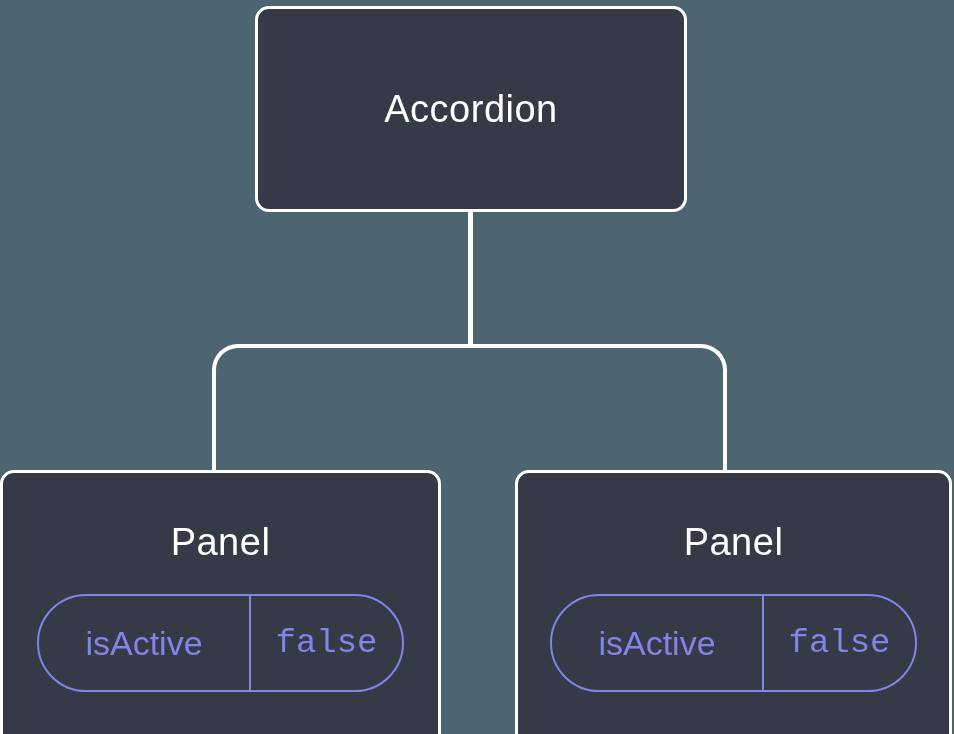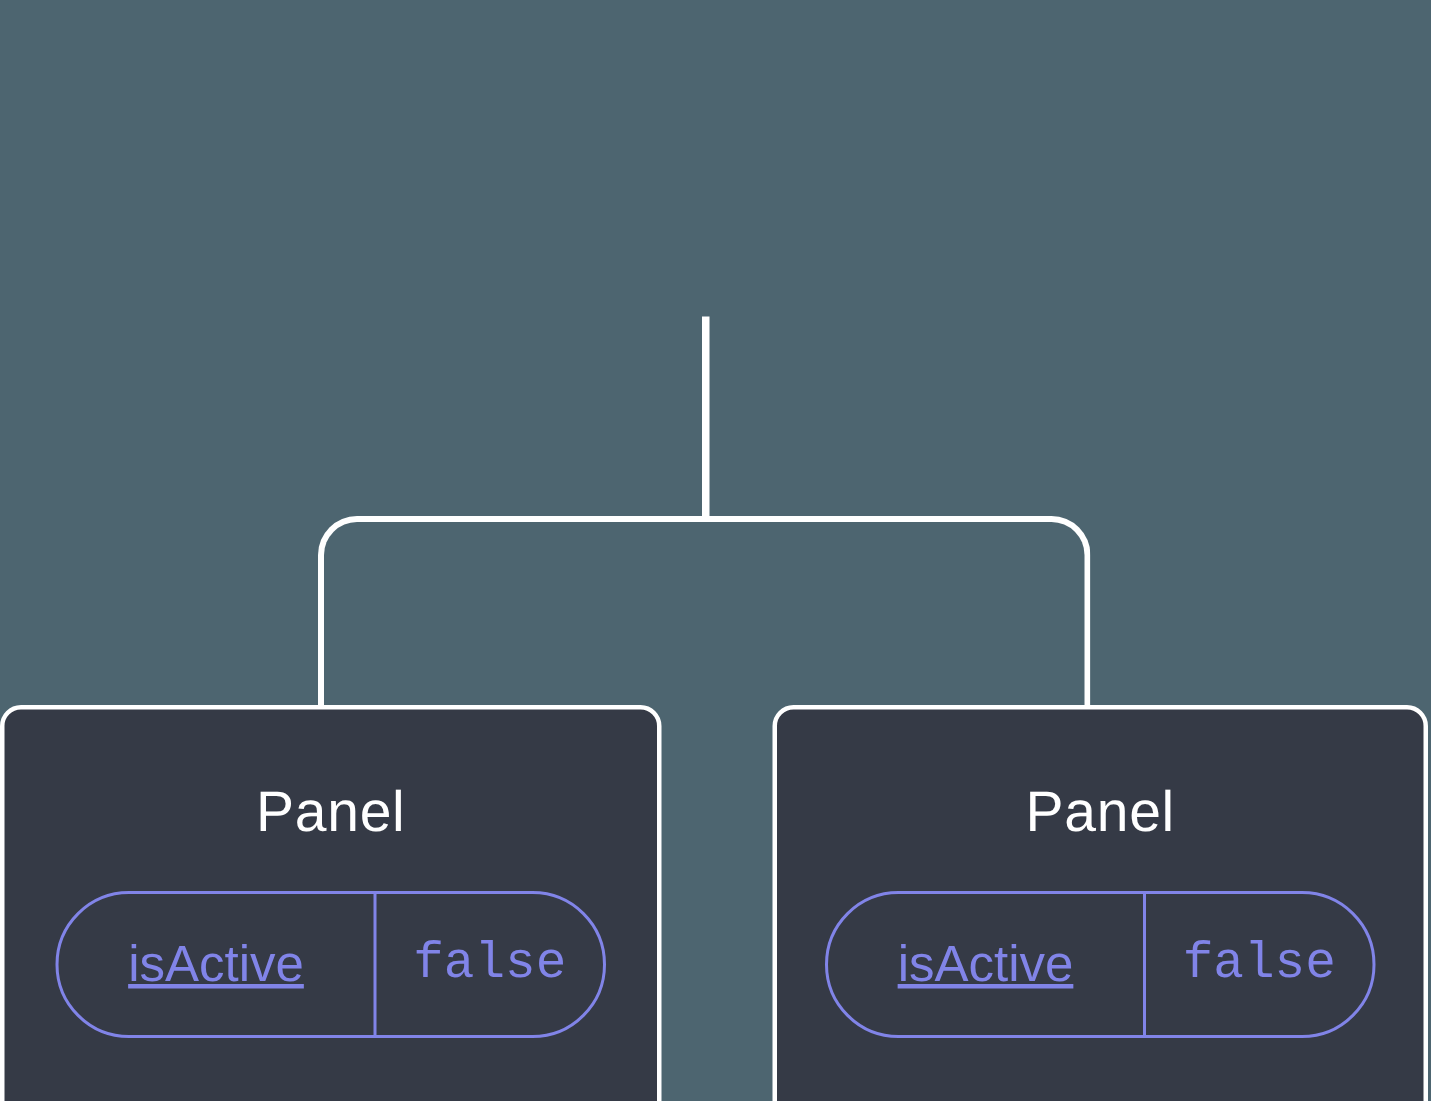--- a/index.html
+++ b/index.html
@@ -74,32 +74,34 @@
     border-radius:49px;
     display:flex; align-items:stretch;
     color:var(--state-accent);
     font-size:34px;
   }
   .pill-name{
     box-sizing:border-box;
     width:212px;
     display:flex; align-items:center; justify-content:center;
     border-right:2.5px solid var(--state-accent);
-    text-decoration:underline;
   }
   .pill-value{
     flex:1;
     display:flex; align-items:center; justify-content:center;font-family:Liberation Mono, monospace;
   }
 </style>
 </head>
 <body>
 
 <div class="canvas">
 
+  <div class="node root-node">
+    <span>Accordion</span>
+  </div>
 
   <div class="stem"></div>
   <div class="bracket"></div>
 
   <div class="node panel-node panel-left">
     <div class="panel-title">Panel</div>
     <div class="pill">
       <span class="pill-name">isActive</span>
       <span class="pill-value">false</span>
     </div>

